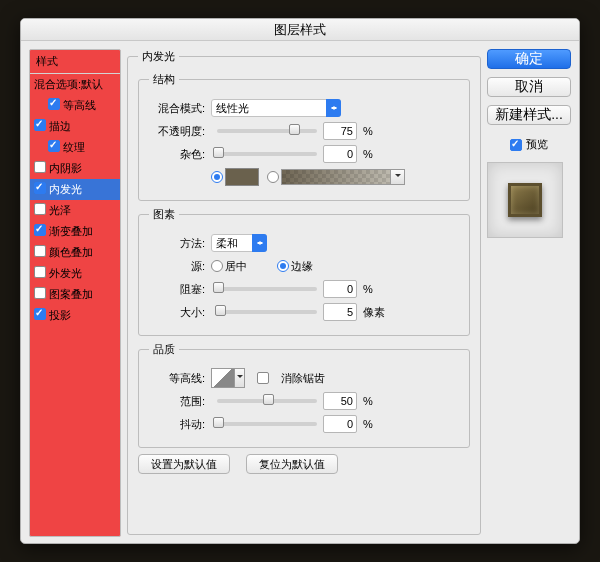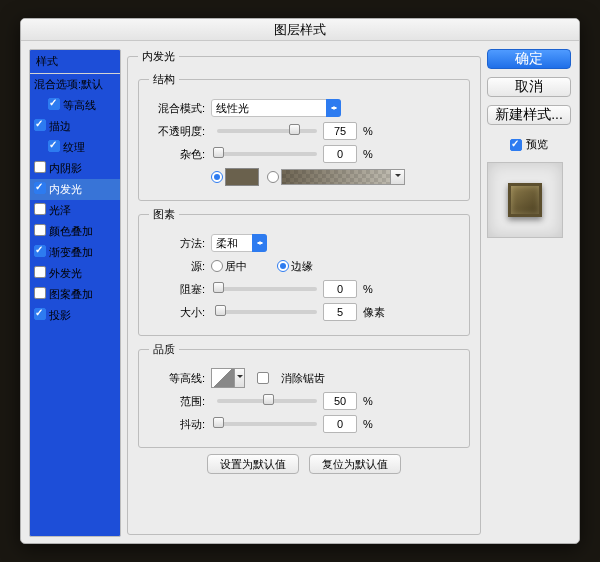--- a/index.html
+++ b/index.html
@@ -1,20 +1,20 @@
 <!DOCTYPE html>
 <html><head>
 <meta charset="utf-8">
 <style>
 *{box-sizing:border-box;margin:0;padding:0;font-family:"Lucida Grande","Helvetica Neue",Arial,sans-serif;font-size:11px;color:#000}
 body{background:#1a1711;padding:18px 20px}
 .dialog{width:560px;height:526px;background:#ececec;border:1px solid #b0b0b0;border-radius:5px;box-shadow:0 4px 20px rgba(0,0,0,.6);overflow:hidden}
 .titlebar{height:22px;line-height:22px;text-align:center;font-size:13px;background:linear-gradient(#f6f6f6,#e4e4e4);border-bottom:1px solid #c8c8c8}
 .content{display:flex;padding:8px;gap:6px;height:504px}
-.styles-list{width:92px;border:1px solid #bdbdbd;background:#1d4ed8;border-radius:2px;overflow:hidden}
+.styles-list{width:92px;border:1px solid #bdbdbd;background:#ef4444;border-radius:2px;overflow:hidden}
 .sl-head{padding:4px 6px;border-bottom:1px solid #d4d4d4;font-size:11px}
 .sl-item{padding:3px 4px;display:flex;align-items:flex-start;gap:3px;white-space:nowrap}
 .sl-item.selected{background:#3874d7;color:#fff}
 .sl-item.selected *{color:#fff}
 .sl-item.indent{padding-left:18px}
 input[type=checkbox]{width:12px;height:12px;appearance:none;border:1px solid #8a8a8a;border-radius:2px;background:#fff;position:relative}
 input[type=checkbox]:checked{background:#2d7bf0;border-color:#2d7bf0}
 input[type=checkbox]:checked::after{content:"✓";position:absolute;top:-2px;left:0;color:#fff;font-size:10px;font-weight:bold}
 .main{flex:1}
 fieldset{border:1px solid #bdbdbd;border-radius:3px;padding:8px 10px 10px;margin-bottom:8px}
@@ -23,34 +23,34 @@
 .inner-fs{margin-bottom:6px}
 .row{display:flex;align-items:center;margin:3px 0;min-height:20px}
 .lbl{width:56px;text-align:right;margin-right:6px}
 .combo{appearance:none;height:18px;border:1px solid #c3c3c3;background:#fff;padding:0 16px 0 4px;border-radius:3px;position:relative;font-size:11px}
 .combo-wrap{position:relative;display:inline-block}
 .combo-wrap::after{content:"";position:absolute;right:0;top:0;bottom:0;width:15px;background:#2d7bf0;border-radius:0 3px 3px 0;pointer-events:none}
 .combo-wrap::before{content:"";position:absolute;right:4px;top:4px;width:0;height:0;border:3px solid transparent;border-bottom-color:#fff;z-index:2;pointer-events:none}
 .combo-wrap .ar2{content:"";position:absolute;right:4px;bottom:4px;width:0;height:0;border:3px solid transparent;border-top-color:#fff;z-index:2;pointer-events:none}
 .slider{flex:0 0 100px;height:4px;background:#d0d0d0;border-radius:2px;position:relative;margin:0 6px}
 .slider .thumb{position:absolute;top:-5px;width:11px;height:11px;border:1px solid #888;background:linear-gradient(#fdfdfd,#dcdcdc);border-radius:2px}
-.num{width:34px;height:18px;border:1px solid #b6b6b6;background:#fff;text-align:center;padding:0 3px;border-radius:2px;font-size:11px}
+.num{width:34px;height:18px;border:1px solid #b6b6b6;background:#fff;text-align:right;padding:0 3px;border-radius:2px;font-size:11px}
 .unit{margin-left:6px}
 .color-well{width:34px;height:18px;border:1px solid #888}
 .radio{width:12px;height:12px;appearance:none;border:1px solid #8a8a8a;border-radius:50%;background:#fff;position:relative;margin-right:2px}
 .radio:checked{border-color:#2d7bf0}
 .radio:checked::after{content:"";position:absolute;inset:2px;background:#2d7bf0;border-radius:50%}
 .grad-preview{width:110px;height:16px;border:1px solid #999;background:linear-gradient(90deg,#6f6654,#bdb9ae);position:relative;overflow:hidden}
 .grad-preview::before{content:"";position:absolute;inset:0;background-image:linear-gradient(45deg,#ccc 25%,transparent 25%,transparent 75%,#ccc 75%),linear-gradient(45deg,#ccc 25%,transparent 25%,transparent 75%,#ccc 75%);background-size:8px 8px;background-position:0 0,4px 4px;mix-blend-mode:multiply;opacity:.5}
 .grad-dd{width:14px;height:16px;border:1px solid #999;border-left:0;background:linear-gradient(#fafafa,#e0e0e0);display:flex;align-items:center;justify-content:center}
 .grad-dd::after{content:"";border:3px solid transparent;border-top-color:#333}
 .contour{width:24px;height:20px;border:1px solid #999;background:linear-gradient(135deg,#fff 49%,#888 50%)}
 .contour-dd{width:10px;height:20px;border:1px solid #999;border-left:0;background:linear-gradient(#fafafa,#e0e0e0);display:flex;align-items:center;justify-content:center}
 .contour-dd::after{content:"";border:3px solid transparent;border-top-color:#333}
-.btn-row{display:flex;gap:10px;justify-content:center;margin-top:6px}
+.btn-row{display:flex;gap:16px;margin-top:6px}
 .btn{height:20px;padding:0 12px;border:1px solid #b3b3b3;border-radius:4px;background:linear-gradient(#fdfdfd,#e8e8e8);font-size:11px}
 .side{width:84px;display:flex;flex-direction:column;gap:8px;align-items:stretch}
 .sbtn{height:20px;border:1px solid #b3b3b3;border-radius:4px;background:linear-gradient(#fdfdfd,#e8e8e8);font-size:14px}
 .sbtn.primary{background:linear-gradient(#4f9bff,#1f6fe8);color:#fff;border-color:#1c62cf}
 .preview-cb{display:flex;align-items:center;gap:4px;justify-content:center;margin-top:4px}
 .preview-box{width:76px;height:76px;background:#e9e9e9;border:1px solid #c0c0c0;display:flex;align-items:center;justify-content:center;margin-top:2px;box-shadow:inset 0 0 15px rgba(0,0,0,.15)}
 .pv-inner{width:34px;height:34px;background:linear-gradient(145deg,#8b7a4a,#4a3e20);border:3px solid #5c4f2e;box-shadow:0 3px 6px rgba(0,0,0,.45),inset 0 0 6px rgba(255,240,180,.3)}
 </style>
 </head>
 <body>
@@ -82,26 +82,26 @@
         </div>
       <div class="sl-item selected">
           <input type="checkbox" checked="" style="">
           <span>内发光</span>
         </div>
       <div class="sl-item">
           <input type="checkbox" style="">
           <span>光泽</span>
         </div>
       <div class="sl-item">
+          <input type="checkbox" checked="" style="">
+          <span>渐变叠加</span>
+        </div>
+      <div class="sl-item">
           <input type="checkbox" style="">
           <span>颜色叠加</span>
-        </div>
-      <div class="sl-item">
-          <input type="checkbox" checked="" style="">
-          <span>渐变叠加</span>
         </div>
       <div class="sl-item">
           <input type="checkbox" style="">
           <span>外发光</span>
         </div>
       <div class="sl-item">
           <input type="checkbox" style="">
           <span>图案叠加</span>
         </div>
       <div class="sl-item">

